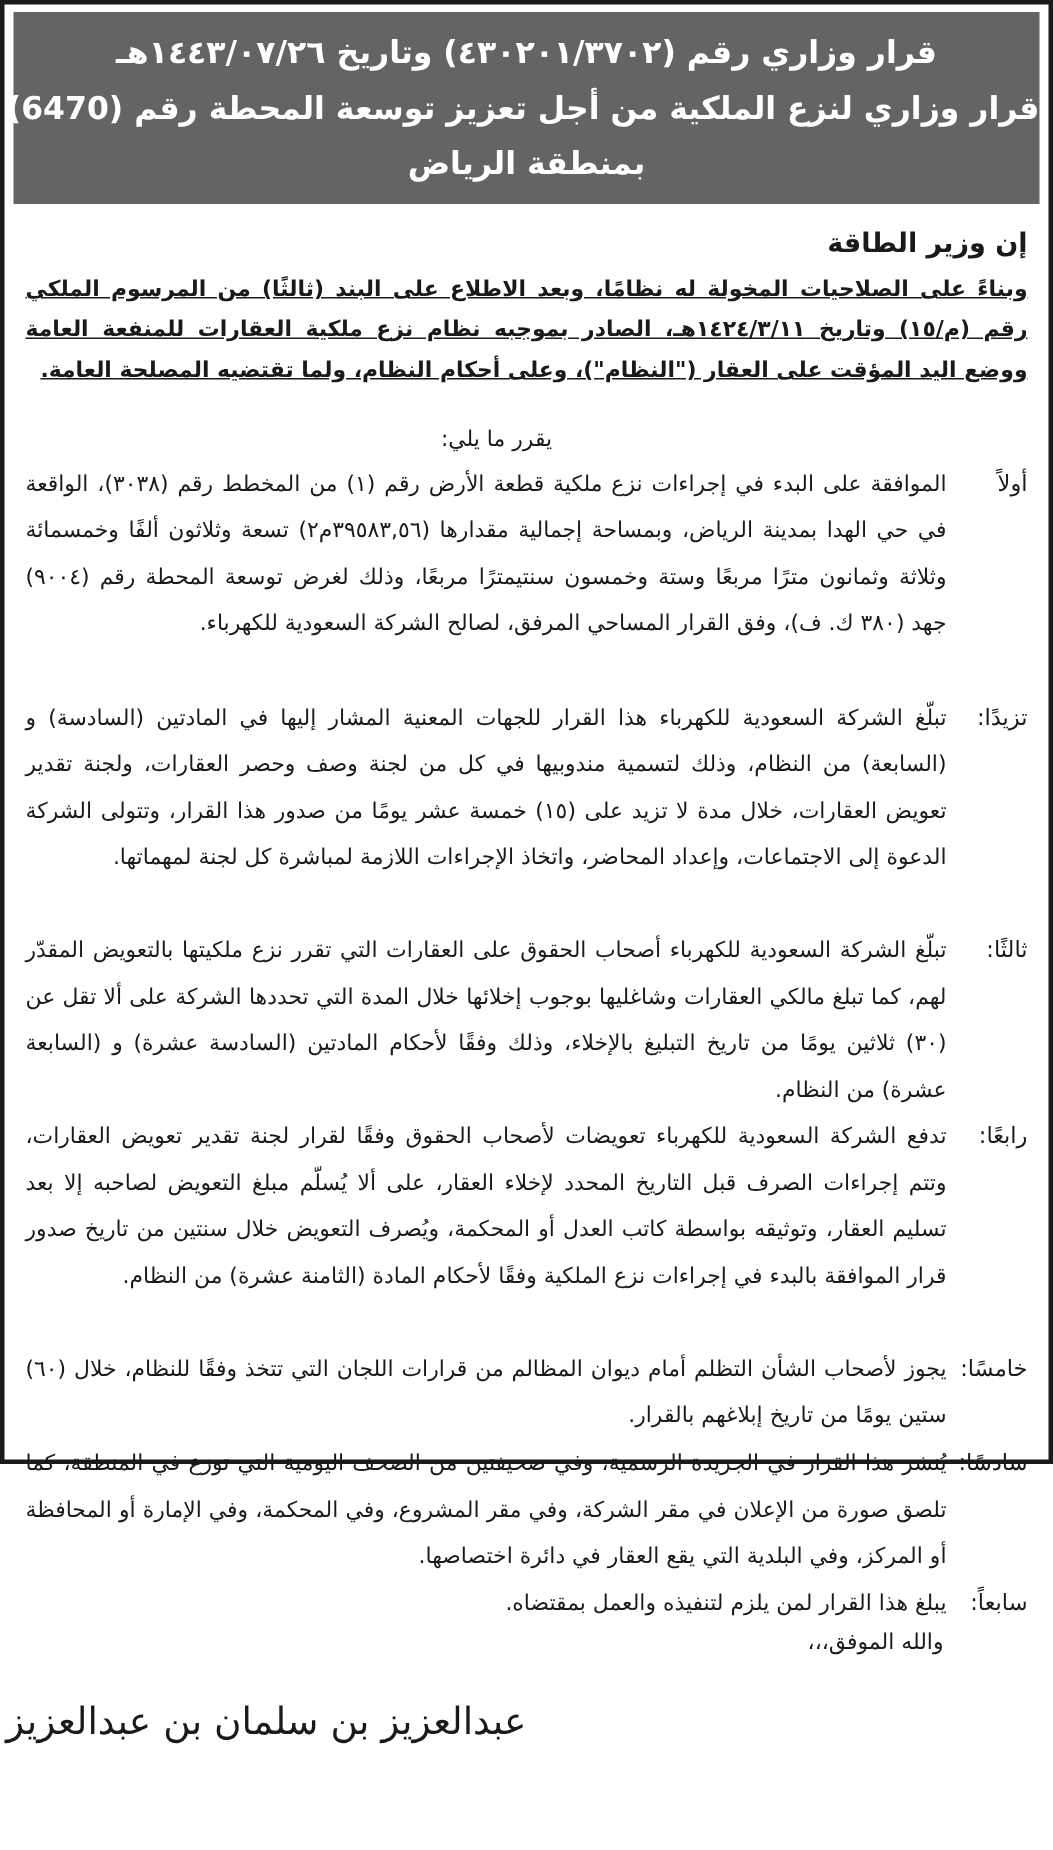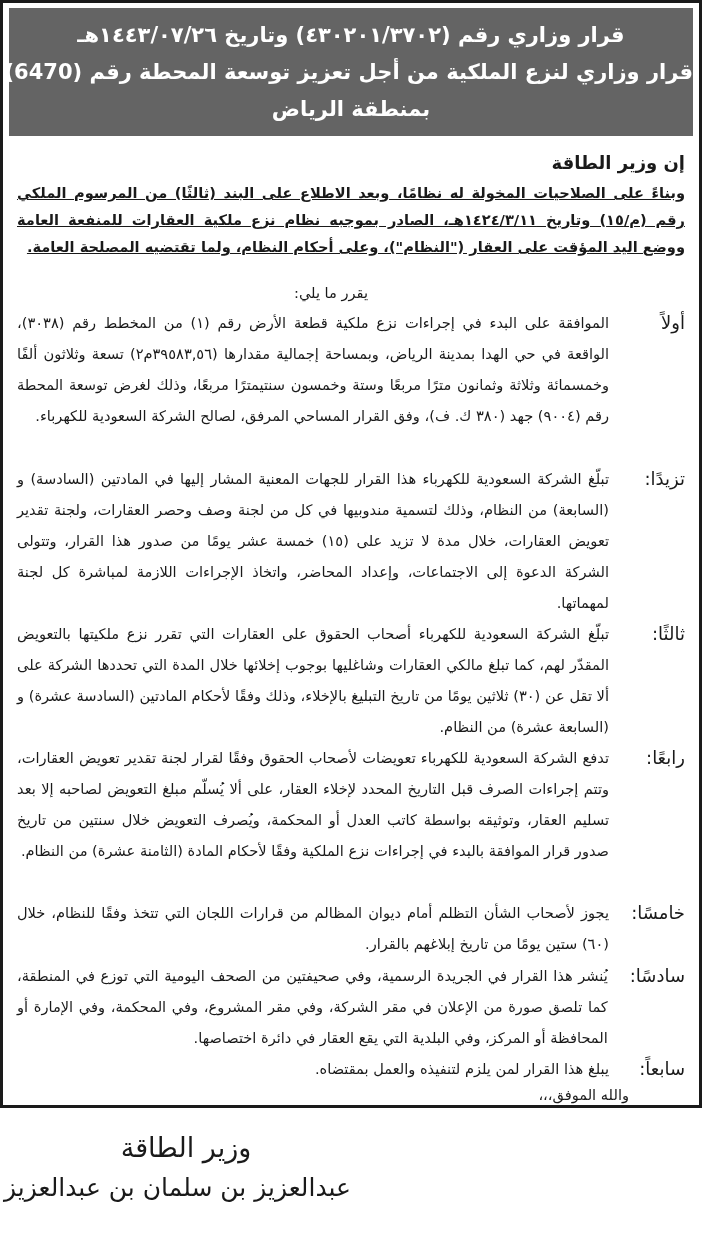--- a/index.html
+++ b/index.html
@@ -1,19 +1,19 @@
 <!DOCTYPE html>
 <html lang="ar" dir="rtl"><head>
 <meta charset="utf-8">
 <style>
   html, body { margin:0; padding:0; background:#ffffff; }
   body { width:702px; height:1233px; overflow:hidden; }
   .page {
     position:relative; box-sizing:border-box;
-    width:702px; height:1108px;
+    width:702px; height:976px;
     border:3px solid #1a1a1a;
     background:#ffffff;
     font-family:"DejaVu Sans", sans-serif;
     color:#1a1a1a;
   }
   .header {
     position:absolute; left:6px; right:6px; top:5px; height:128px;
     background:#646464; color:#ffffff;
     text-align:center;
     display:flex; flex-direction:column; justify-content:center;
@@ -32,21 +32,21 @@
     text-align:justify; text-align-last:right; margin:2px 0 0 0;text-decoration:underline;
   }
   .decides {
     position:absolute; left:0; right:0; top:278px;
     text-align:center; font-size:14.6px; font-weight:normal; line-height:24px;
     padding-right:40px;
   }
   .clauses { position:absolute; left:14px; right:14px; top:304px; }
   .clause { display:flex; flex-direction:row; }
   .clause-label {
-    flex:0 0 54px; font-size:18px; line-height:31px; white-space:nowrap;margin-left:22px;
+    flex:0 0 54px; font-size:15px; line-height:31px; white-space:nowrap;
   }
   .clause-text {
     flex:1 1 auto; font-size:14.6px; line-height:31px;
     text-align:justify; text-align-last:right;
   }
   .c1 { height:156px; }
   .c2 { height:155px; }
   .c3 { height:124px; }
   .c4 { height:155px; }
   .c5 { height:63px; }
@@ -108,17 +108,16 @@
     </div>
     <div class="clause c7">
       <div class="clause-label">سابعاً:</div>
       <div class="clause-text">يبلغ هذا القرار لمن يلزم لتنفيذه والعمل بمقتضاه.</div>
     </div>
   </div>
 
   <div class="closing">والله الموفق،،،</div>
 
   <div class="signature">
-    <div class="sig-title">وزير الطاقة</div>
     <div class="sig-name">عبدالعزيز بن سلمان بن عبدالعزيز</div>
   </div>
 
 </div>
 
 </body></html>

